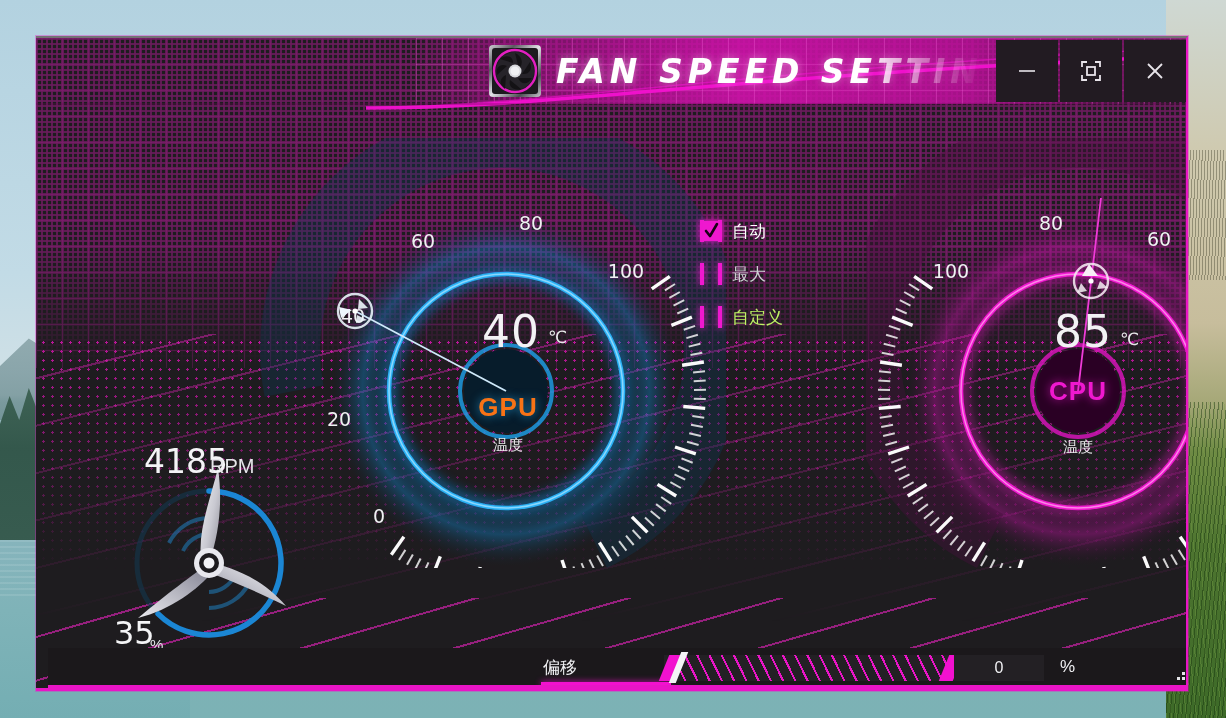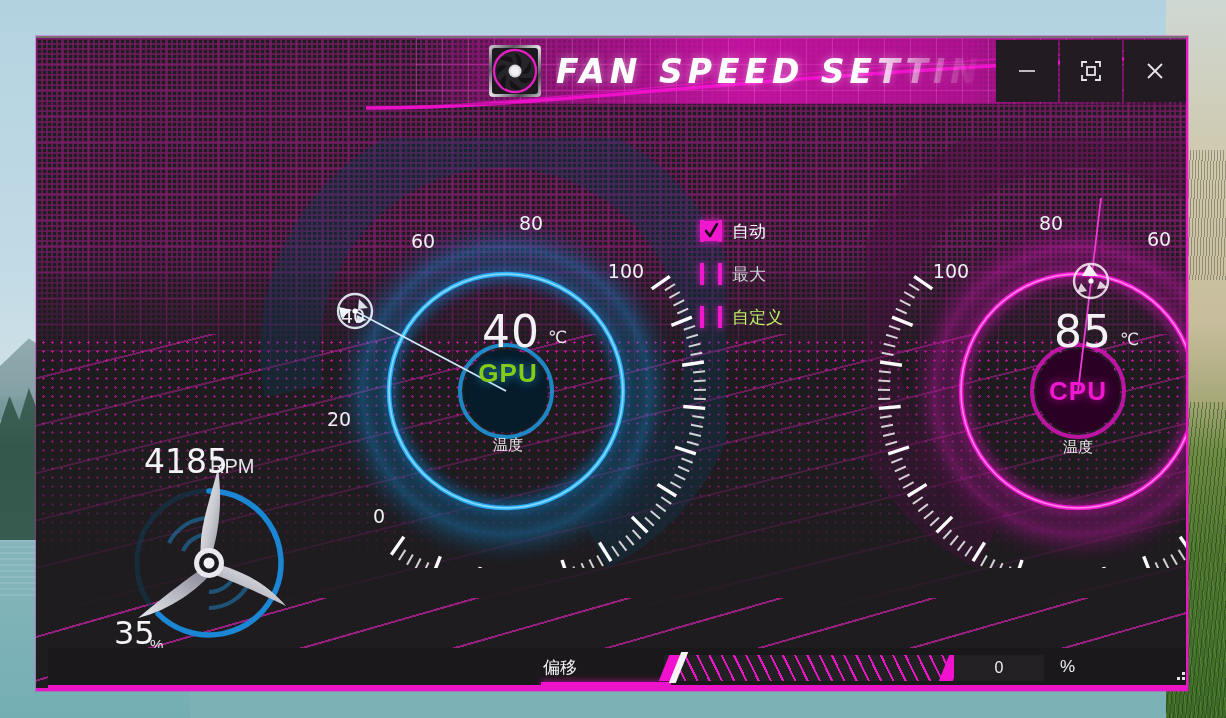--- a/index.html
+++ b/index.html
@@ -352,21 +352,21 @@
             <circle cx="0" cy="0" r="2.6" fill="#ffffff"></circle>
             <path d="M -16,-4 L -3,-1 L -14,7 Z" fill="#eef6fc"></path>
             <path d="M 4,-12 L 13,-3 L 3,-2 Z" fill="#eef6fc" opacity="0.9"></path>
             <path d="M 2,4 L 12,9 L 1,12 Z" fill="#eef6fc" opacity="0.9"></path>
           </g>
         </g>
       </svg>
 
       <div class="gauge-val" style="left:236px;top:168px;">40</div>
       <div class="gauge-unit" style="left:302px;top:189px;">℃</div>
-      <div class="gauge-core-label" style="left:222px;top:220px;width:80px;text-align:center;color:#84cc16;text-shadow:0 0 10px rgba(42,176,245,.7);">GPU</div>
+      <div class="gauge-core-label" style="left:222px;top:254px;width:80px;text-align:center;color:#f97316;text-shadow:0 0 10px rgba(42,176,245,.7);">GPU</div>
       <div class="gauge-sub" style="left:222px;top:298px;width:80px;text-align:center;">温度</div>
     </div>
 
     <div class="gauge" style="left:830px;top:100px;width:400px;height:430px;overflow:hidden;">
       <svg width="400" height="430" viewBox="0 0 400 430">
         <defs>
           <radialGradient id="cpuHalo" cx="0.5" cy="0.5" r="0.5">
             <stop offset="0.55" stop-color="#3a0a33" stop-opacity="0"></stop>
             <stop offset="0.82" stop-color="#c412a6" stop-opacity="0.40"></stop>
             <stop offset="1" stop-color="#2c0726" stop-opacity="0"></stop>

